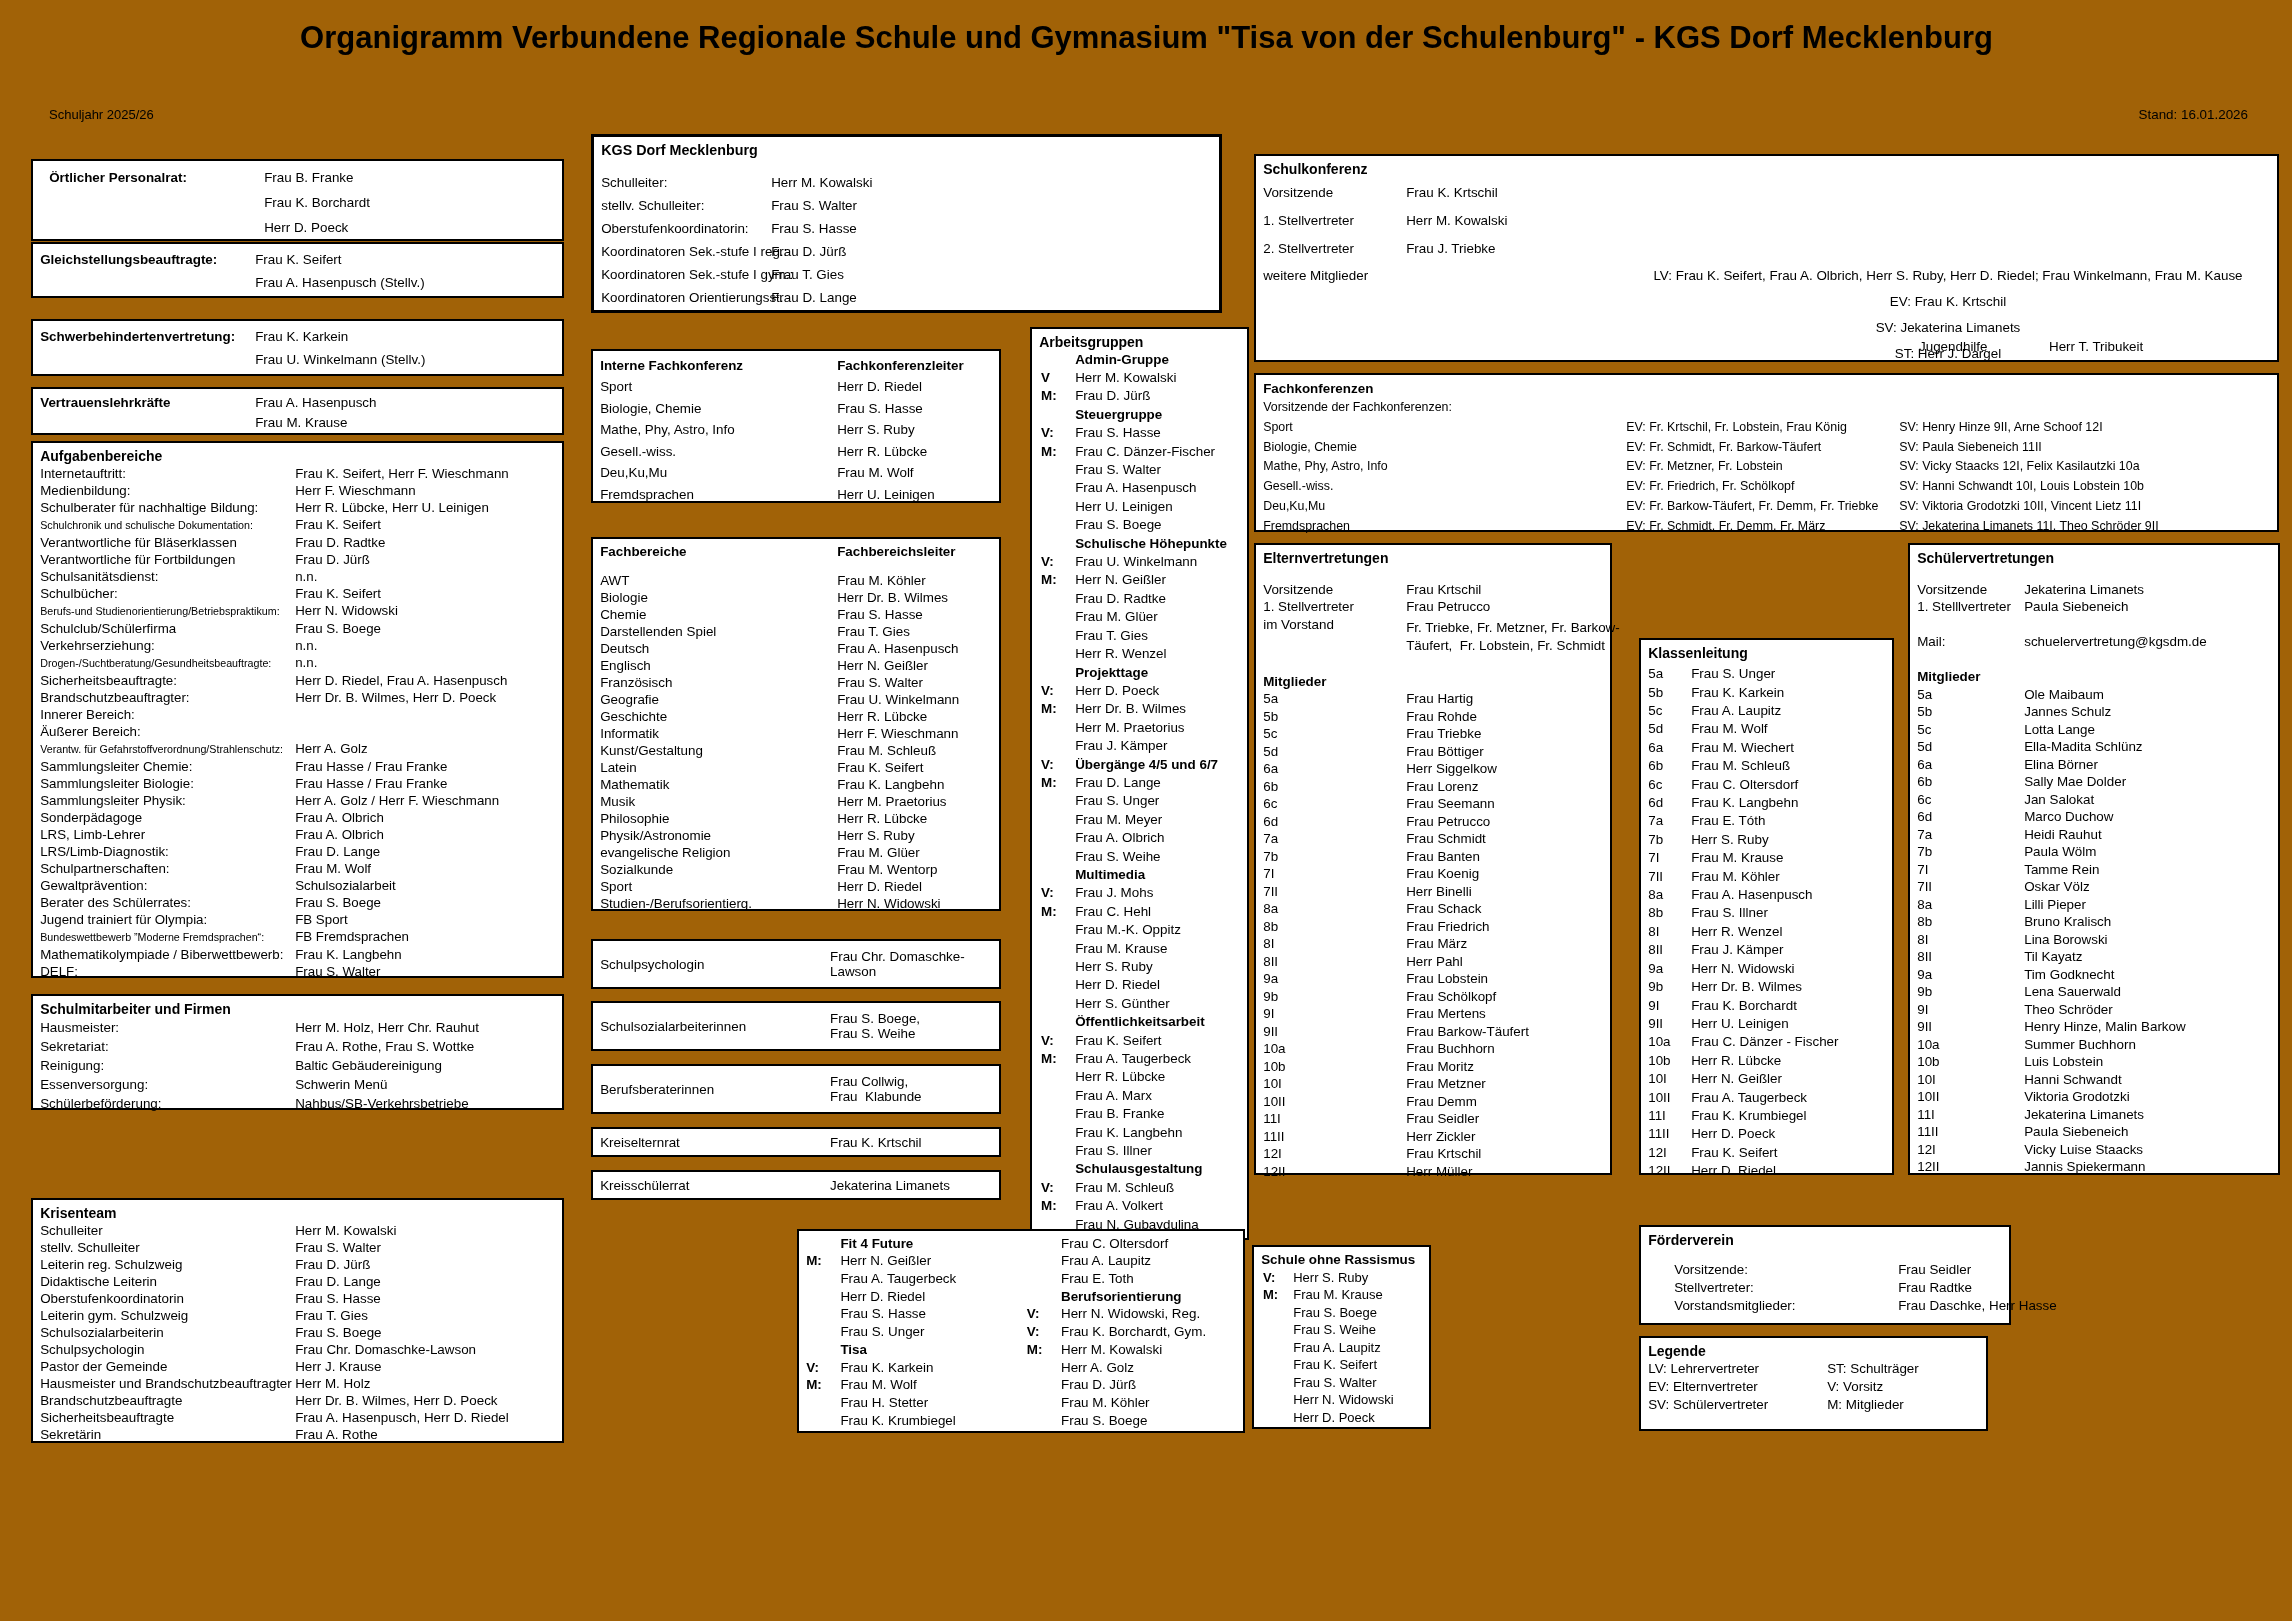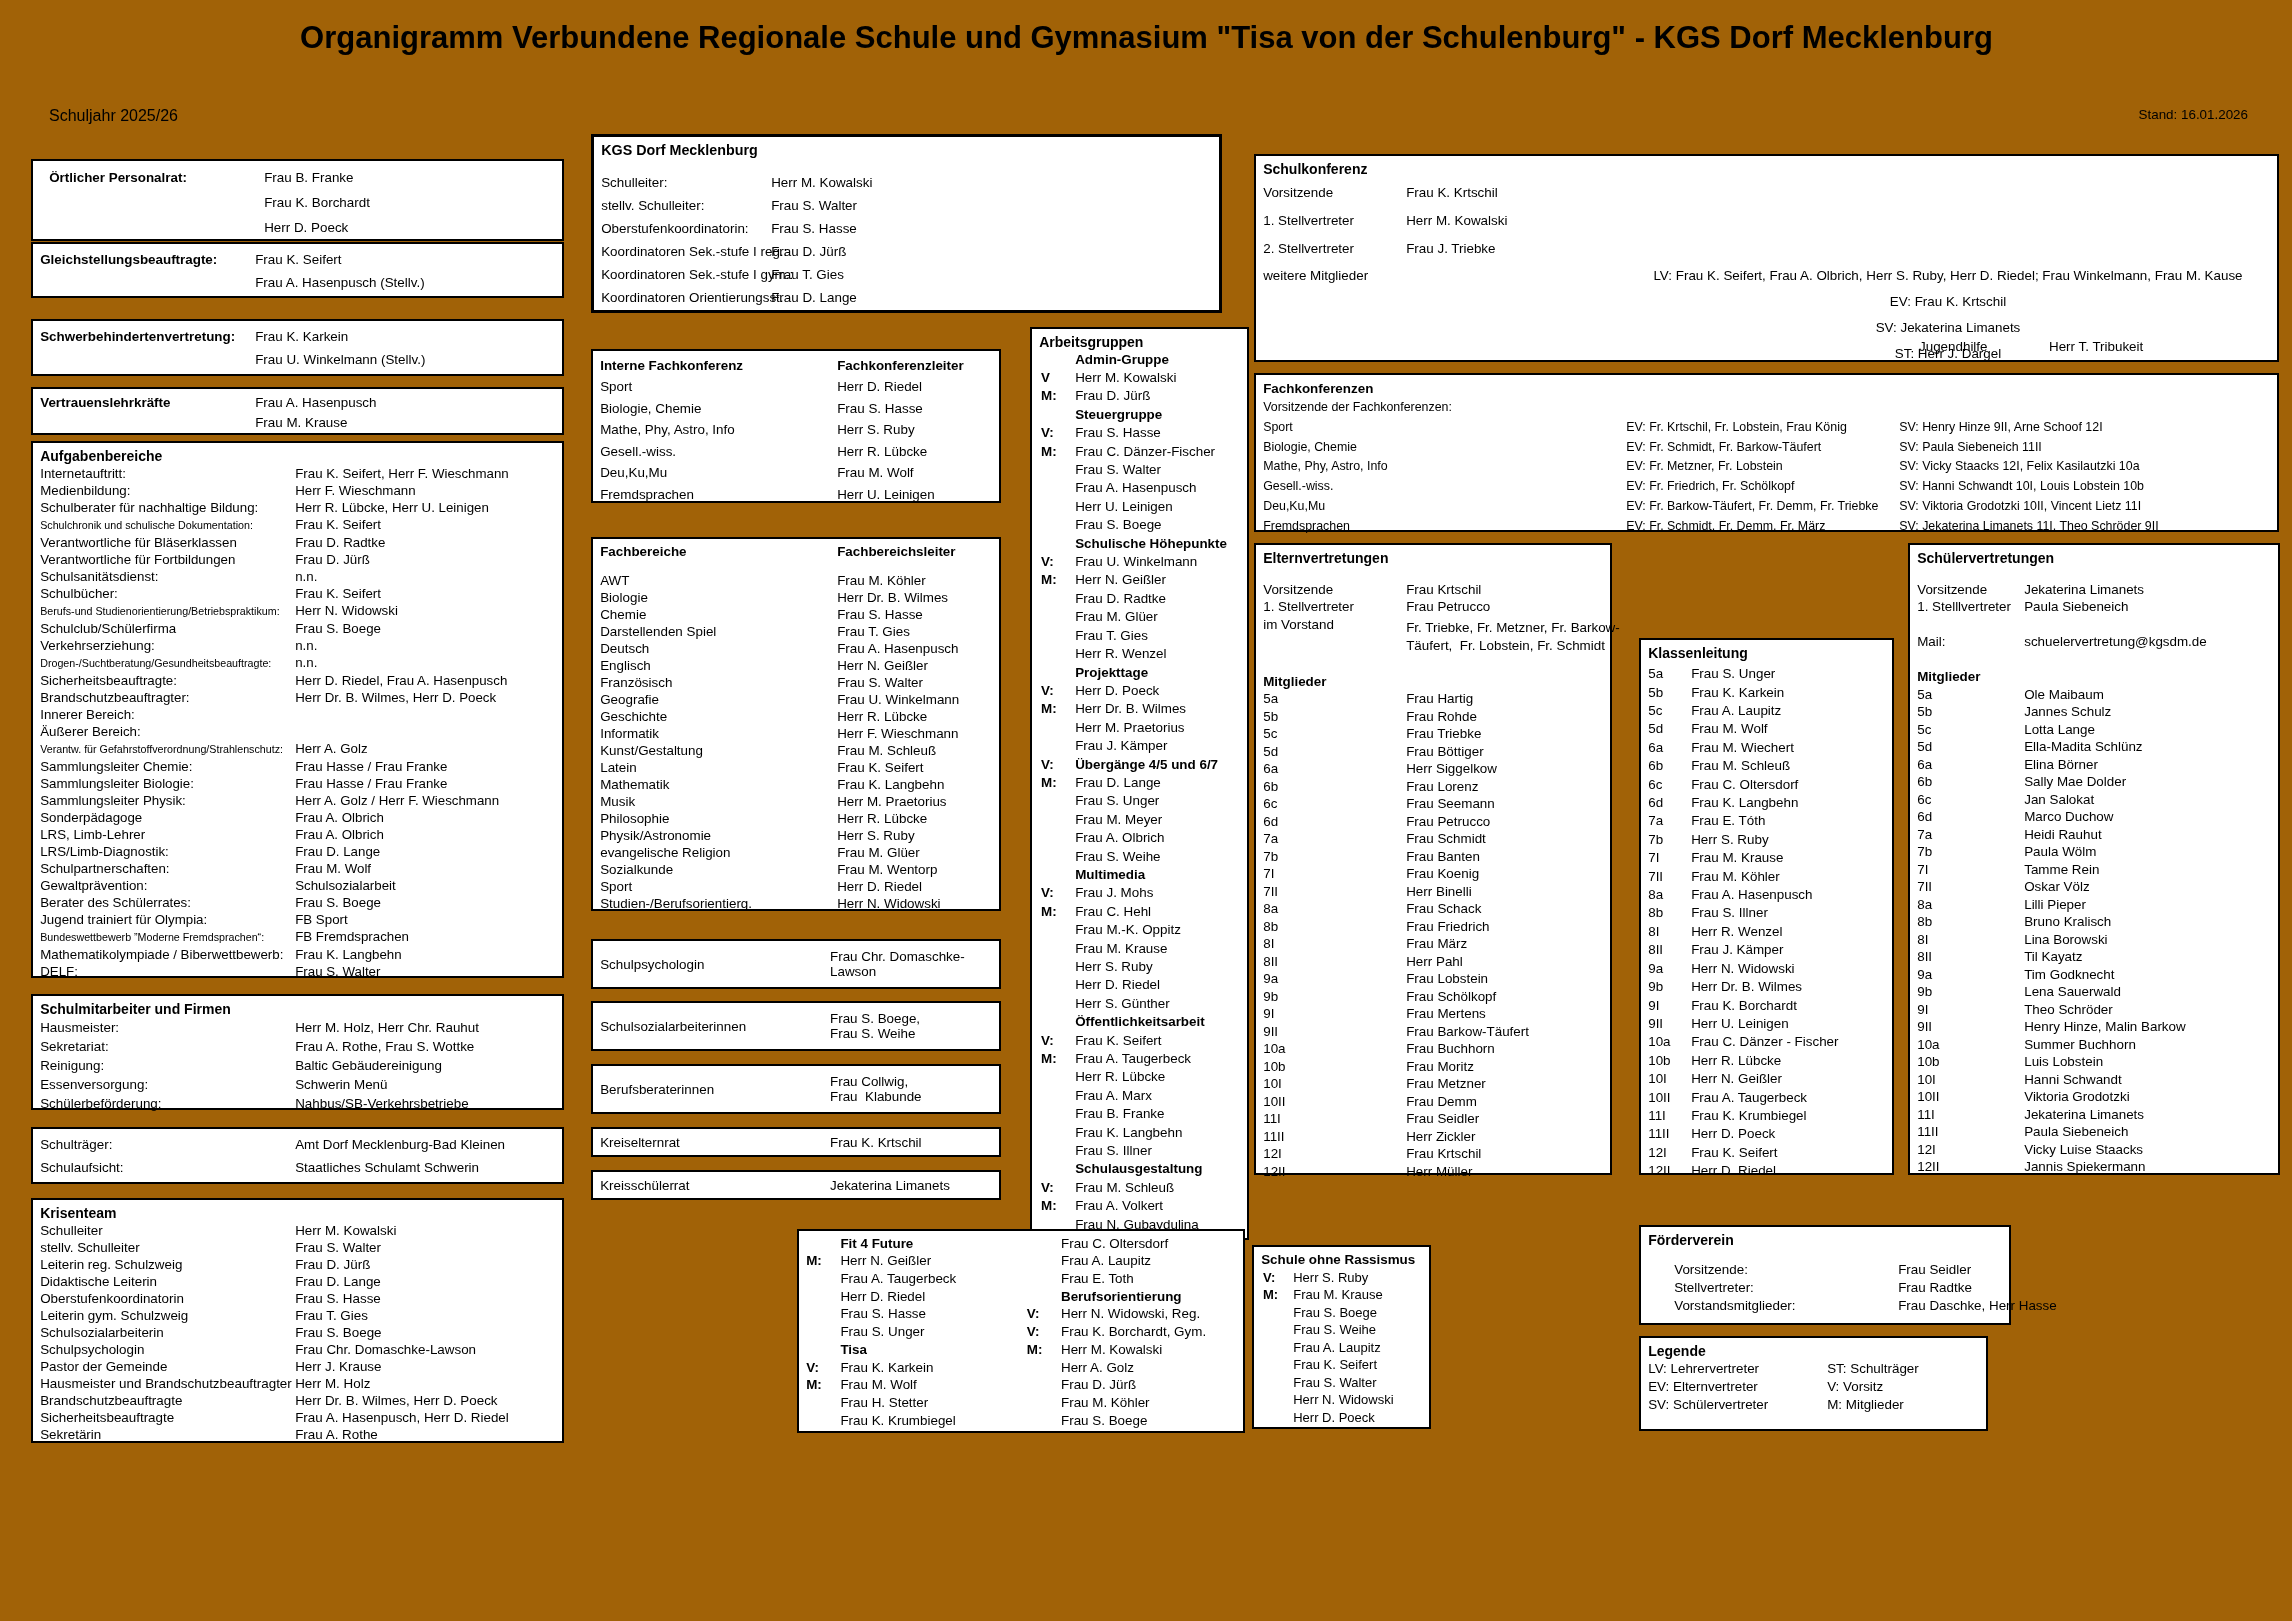--- a/index.html
+++ b/index.html
@@ -1,18 +1,18 @@
 <!DOCTYPE html>
 <html style="font-size:14.3px"><head>
 <meta charset="utf-8">
 <style>
   html,body{margin:0;padding:0;background:#fff;color:#000;font-family:"Liberation Sans",sans-serif;}
   #canvas{position:relative;width:2293px;height:1622px;background:#a16207;overflow:hidden;}
   .page-title{position:absolute;left:0;right:0;top:19.7px;text-align:center;font-size:31px;font-weight:bold;white-space:nowrap;}
-  .schuljahr{position:absolute;left:49px;top:107px;font-size:16px;}
+  .schuljahr{position:absolute;left:49px;top:107px;font-size:13px;}
   .stand{position:absolute;right:45px;top:107px;font-size:13.4px;}
   .box{position:absolute;border:2.7px solid #000;box-sizing:border-box;padding:3.6px 7.2px;font-size:13.4px;background:#fff;}
   .btitle{font-weight:bold;font-size:14px;line-height:18px;white-space:nowrap;}
   .row{position:relative;line-height:17px;white-space:nowrap;}
   .lbl{display:inline-block;white-space:nowrap;}
   .val{position:absolute;left:var(--vo,215px);top:0;white-space:pre;}
   .bl .lbl{font-weight:bold;}
   .sm .lbl{font-size:10.7px;}
   .sp{height:17.5px;}
   .h3{height:57px;}
@@ -152,27 +152,20 @@
     <div>
 
     <div class="row"><span class="lbl">Hausmeister:</span><span class="val">Herr M. Holz, Herr Chr. Rauhut</span></div>
         <div class="row"><span class="lbl">Sekretariat:</span><span class="val">Frau A. Rothe, Frau S. Wottke</span></div>
         <div class="row"><span class="lbl">Reinigung:</span><span class="val">Baltic Gebäudereinigung</span></div>
         <div class="row"><span class="lbl">Essenversorgung:</span><span class="val">Schwerin Menü</span></div>
         <div class="row"><span class="lbl">Schülerbeförderung:</span><span class="val">Nahbus/SB-Verkehrsbetriebe</span></div>
       </div>
   </div>
 
-  <div class="box" id="b-traeger" style="left:31px;top:1127px;width:533px;height:57px;--vo:255px">
-    <div>
-
-    <div class="row"><span class="lbl">Schulträger:</span><span class="val">Amt Dorf Mecklenburg-Bad Kleinen</span></div>
-        <div class="row"><span class="lbl">Schulaufsicht:</span><span class="val">Staatliches Schulamt Schwerin</span></div>
-      </div>
-  </div>
 
   <div class="box" id="b-krisenteam" style="left:31px;top:1198px;width:533px;height:245px;--vo:255px">
     <div class="btitle">Krisenteam</div>
     <div>
 
     <div class="row"><span class="lbl">Schulleiter</span><span class="val">Herr M. Kowalski</span></div>
         <div class="row"><span class="lbl">stellv. Schulleiter</span><span class="val">Frau S. Walter</span></div>
         <div class="row"><span class="lbl">Leiterin reg. Schulzweig</span><span class="val">Frau D. Jürß</span></div>
         <div class="row"><span class="lbl">Didaktische Leiterin</span><span class="val">Frau D. Lange</span></div>
         <div class="row"><span class="lbl">Oberstufenkoordinatorin</span><span class="val">Frau S. Hasse</span></div>

